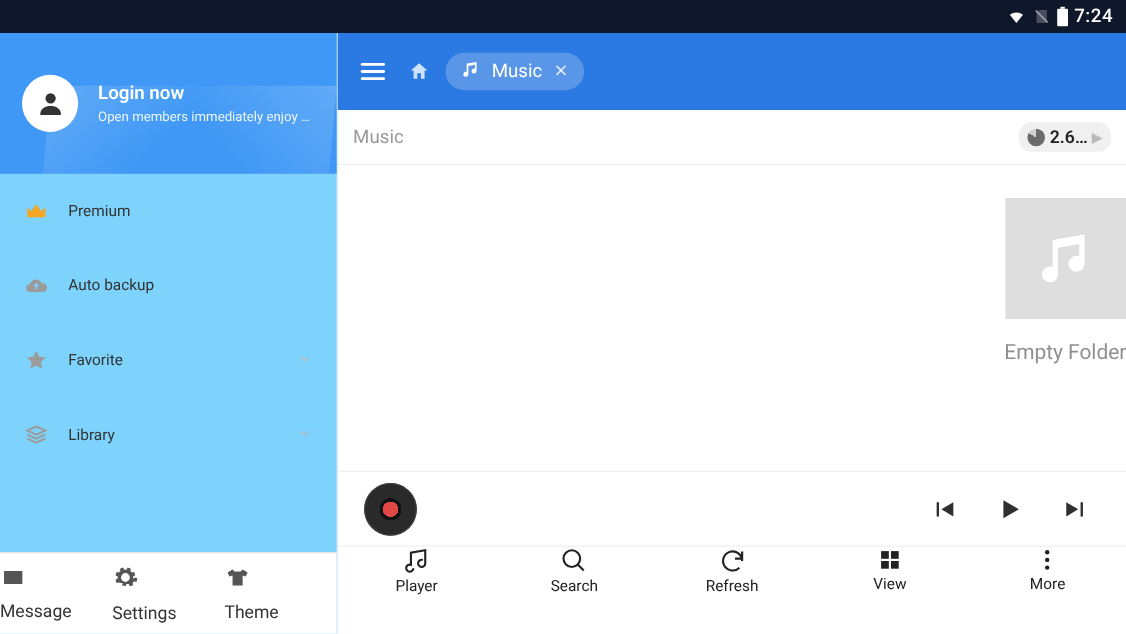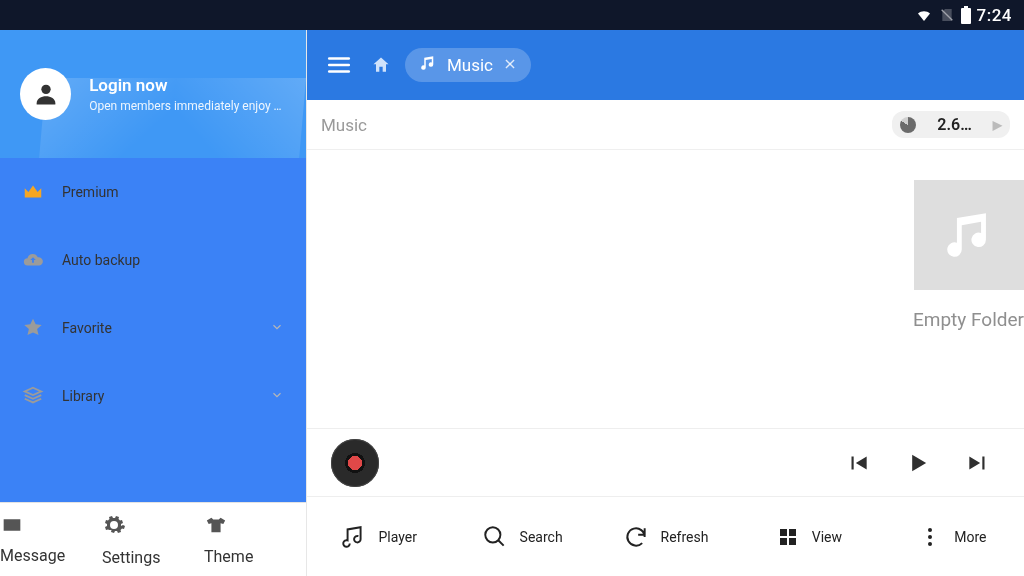--- a/index.html
+++ b/index.html
@@ -21,21 +21,21 @@
   .statusbar .clock { font-weight: 500; letter-spacing: .5px; }
 
   
   .app {
     display: flex;
     width: 1024px;
     height: 546px; 
   }
   .sidebar {
     width: 307px;
-    background: #3b82f6;
+    background: #7dd3fc;
     display: flex;
     flex-direction: column;
     border-right: 1px solid #e7e7e7;
   }
   .main {
     flex: 1;
     display: flex;
     flex-direction: column;
     background: #fff;
   }
@@ -144,21 +144,21 @@
     align-items: center;
     padding: 0 14px;
     border-bottom: 1px solid #efefef;
     font-size: 17px;
     color: #9a9a9a;
   }
   .storage-chip {
     margin-left: auto;
     display: flex;
     align-items: center;
-    gap: 21px;
+    gap: 4px;
     background: #f0f0f0;
     border-radius: 12px;
     padding: 4px 8px;
     color: #222;
     font-weight: 600;
     font-size: 16px;
     cursor: pointer;
     justify-content: center;
   }
   .storage-chip .pie { width:16px; height:16px; border-radius:50%; background: conic-gradient(#6b6b6b 0 300deg, #d0d0d0 300deg 360deg); }
@@ -201,22 +201,22 @@
   .media-btn { width:44px; display:flex; align-items:center; justify-content:center; color:#2f2f2f; cursor:pointer; }
 
   
   .bottomnav {
     height: 80px;
     border-top: 1px solid #eee;
     display: flex;
   }
   .bottomnav .nav {
     flex: 1;
-    display:flex; flex-direction:row; align-items:center; justify-content:center;
-    gap: 12px;
+    display:flex; flex-direction:column; align-items:center; justify-content:flex-start;
+    gap: 2px;
     color:#222; font-size:14px;
     cursor:pointer;
   }
   .bottomnav .nav svg { color:#222; }
 </style>
 </head>
 <body>
 
 <div class="statusbar">
   <span class="st-icon">

